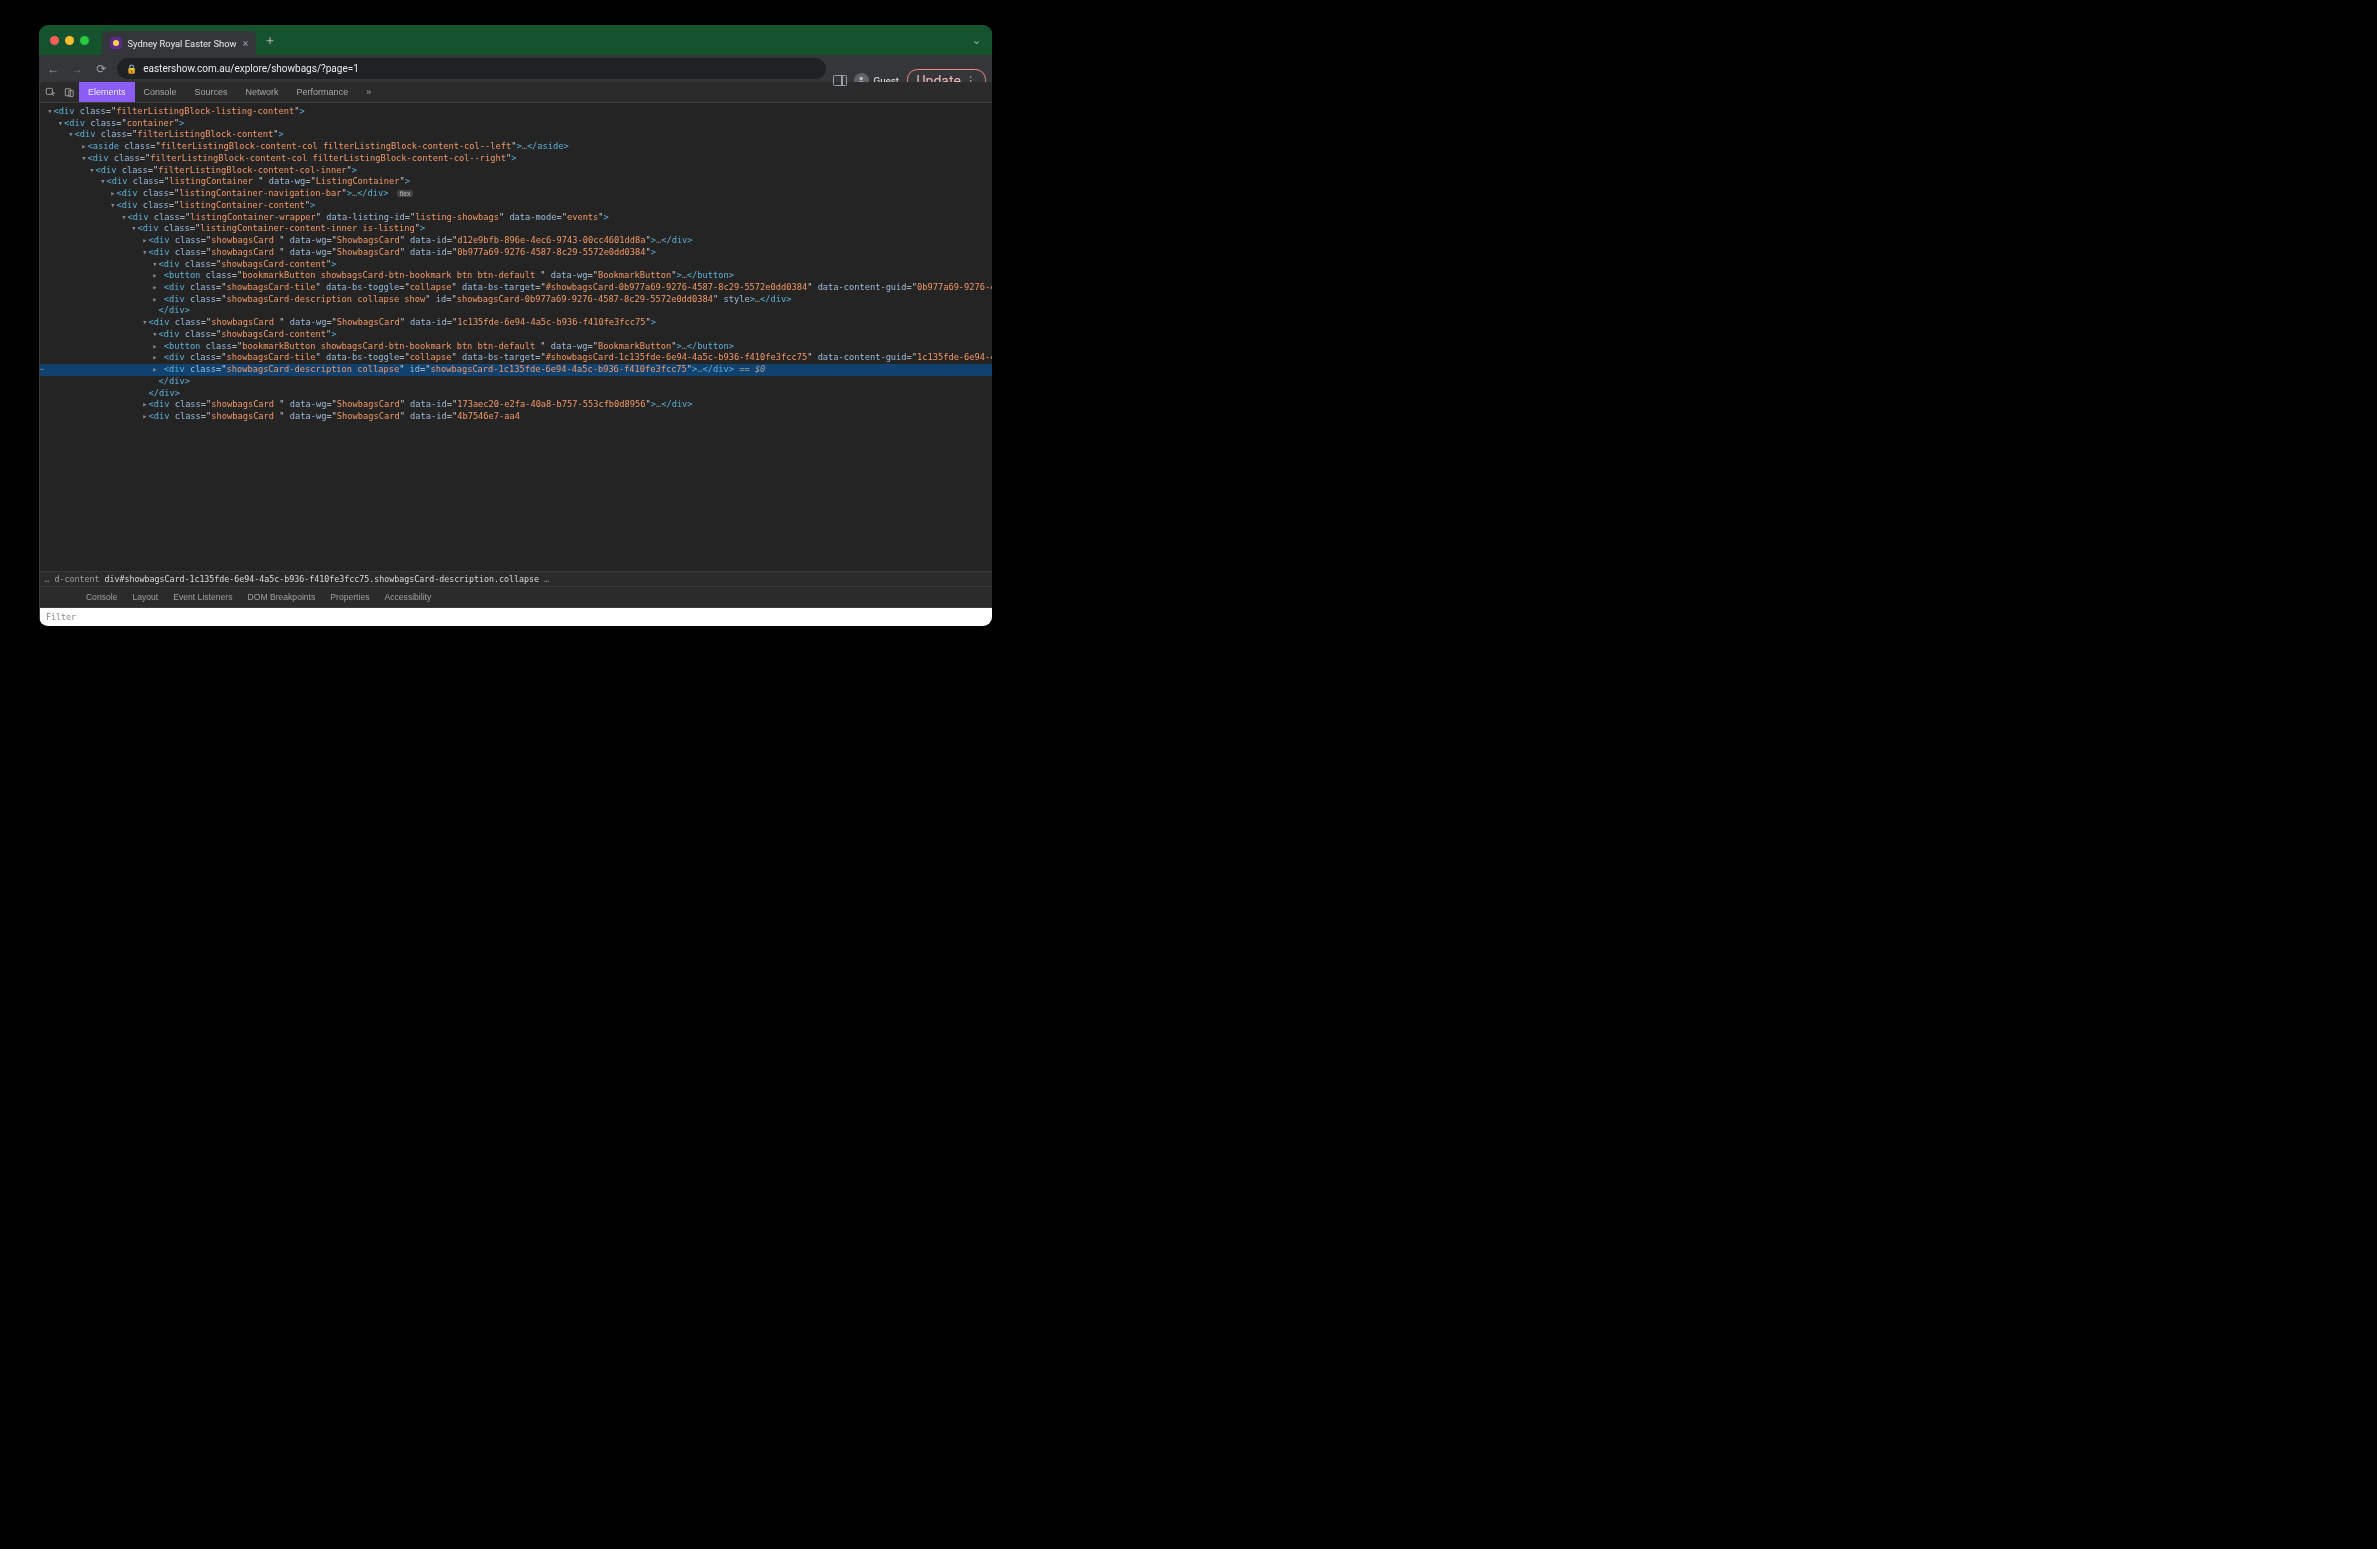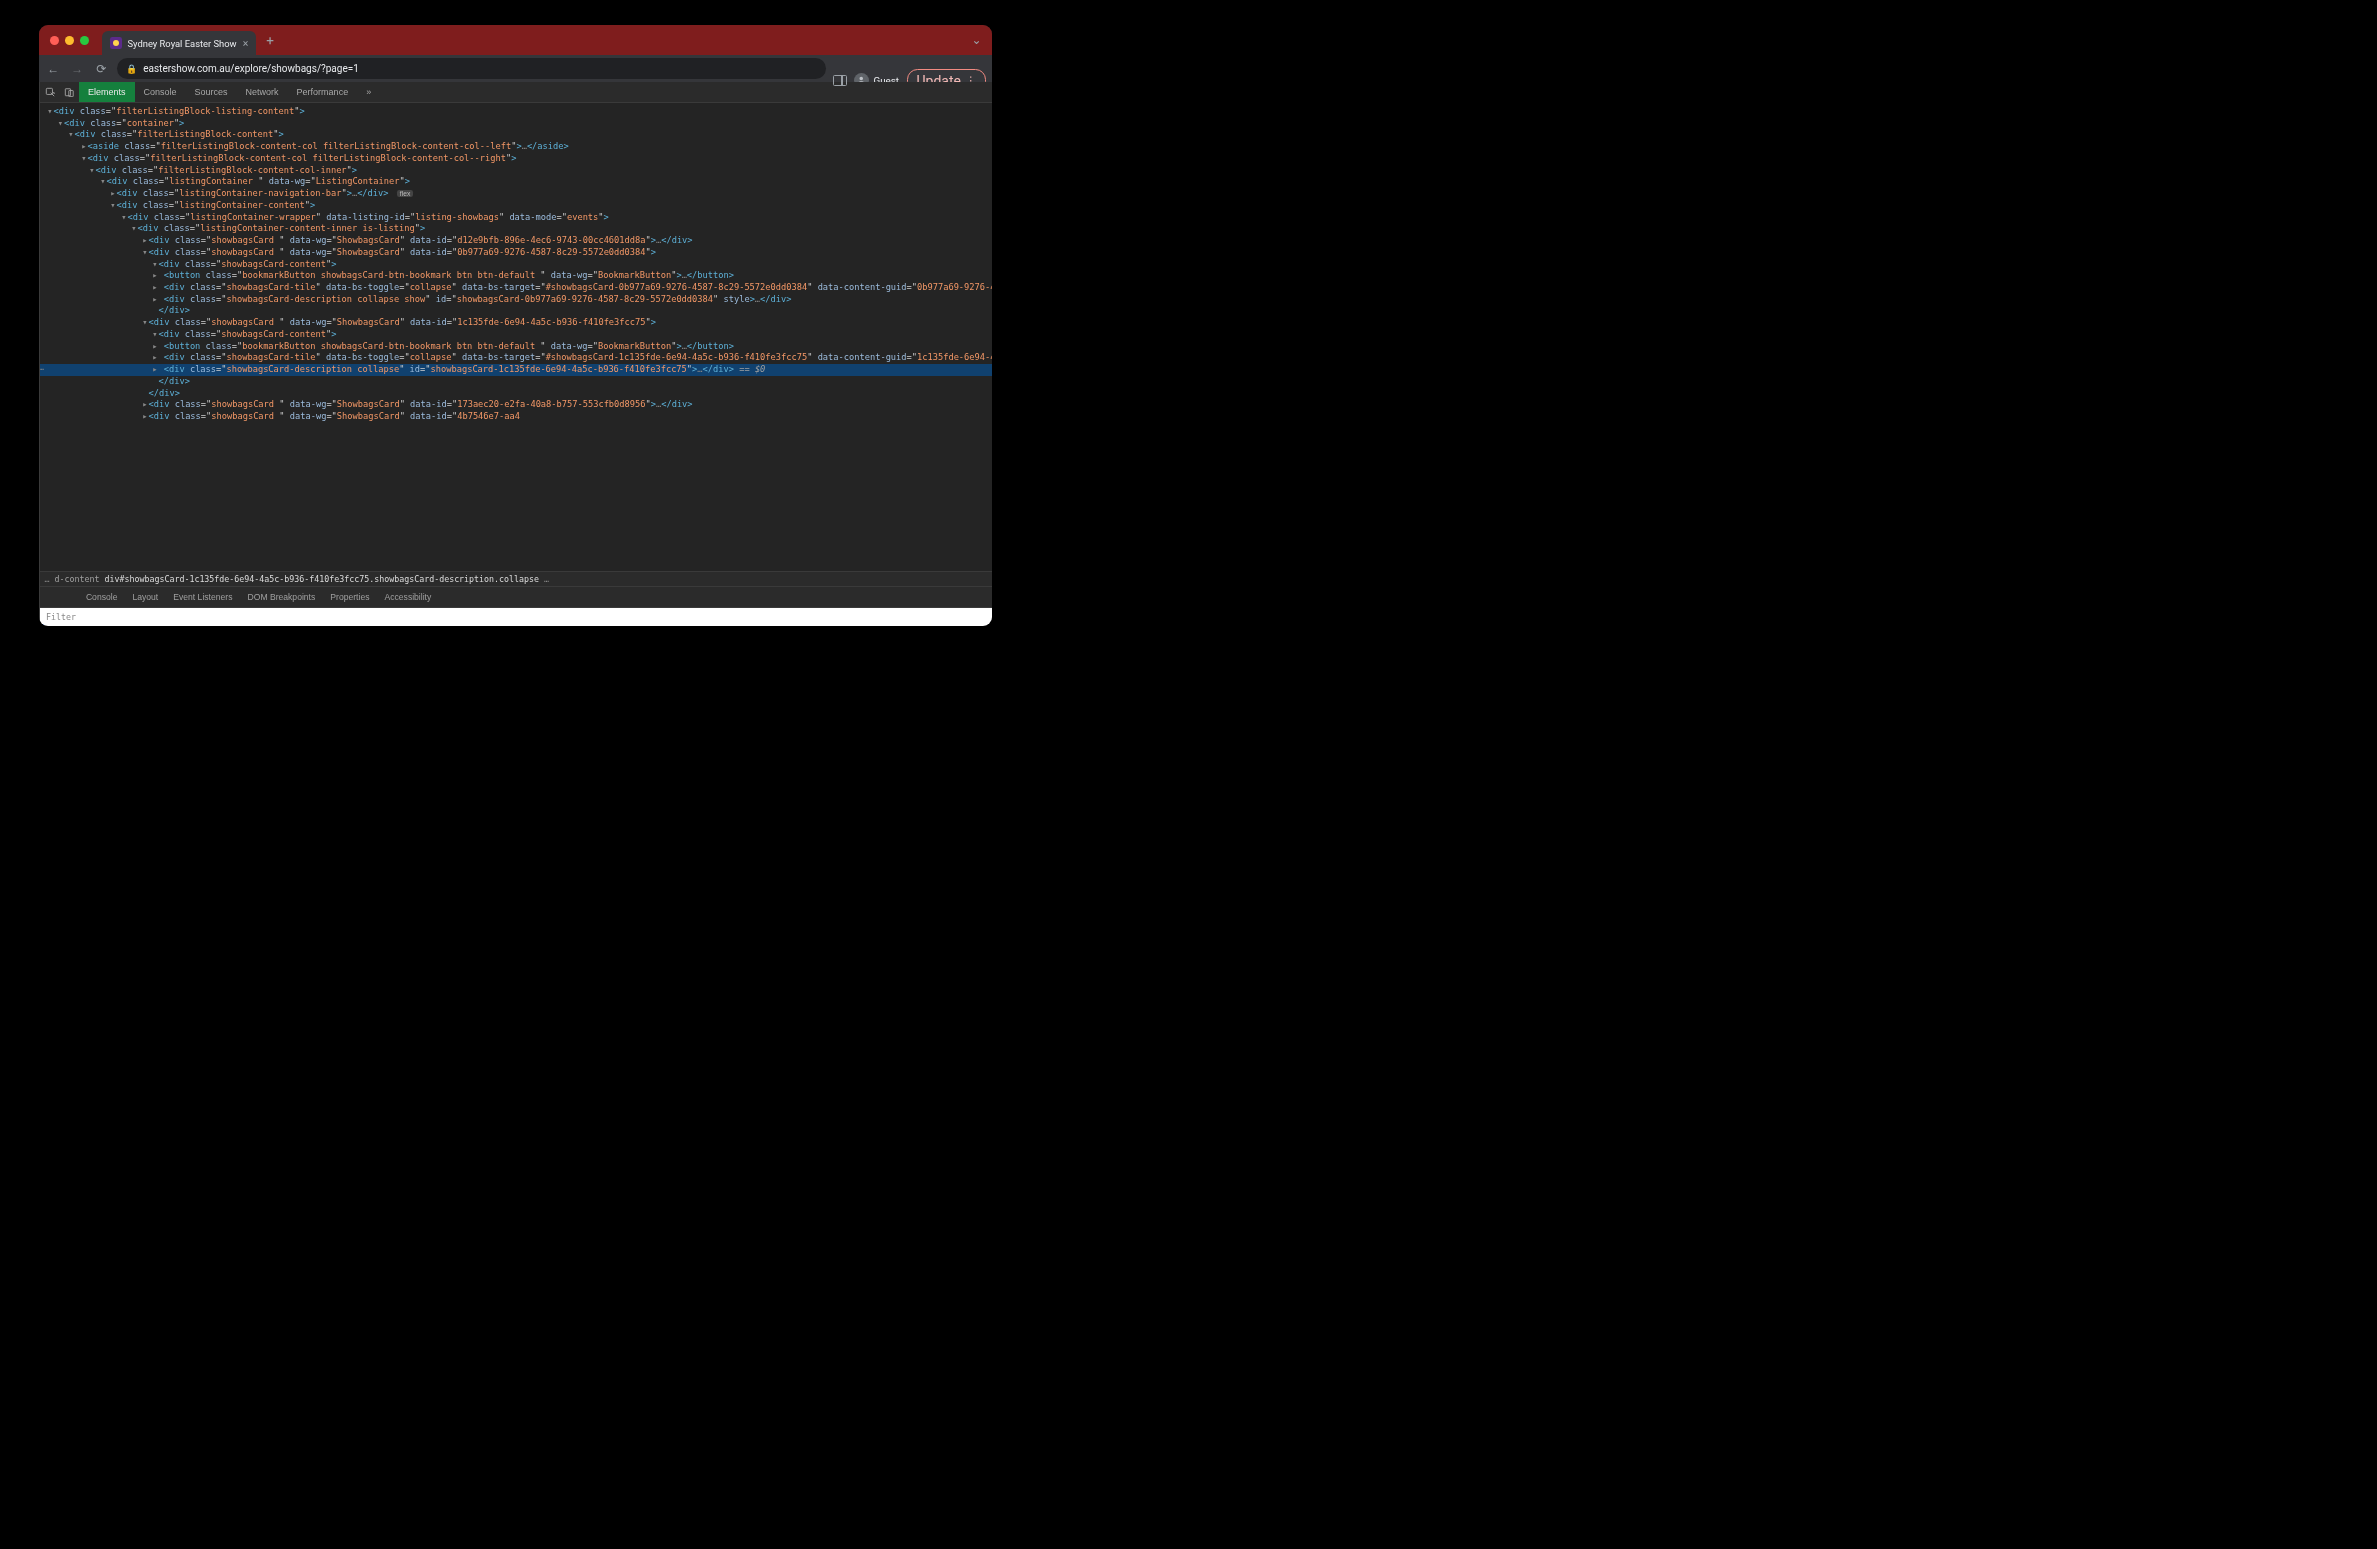--- a/index.html
+++ b/index.html
@@ -18,21 +18,21 @@
     background: #1f2023;
     border-radius: 9px;
     overflow: hidden;
     box-shadow: 0 15px 45px rgba(0,0,0,.6);
     display: flex;
     flex-direction: column;
   }
   
   .tab-strip {
     height: 30px;
-    background: #7f1d1d;
+    background: #14532d;
     display: flex;
     align-items: center;
     padding: 0 6px;
     gap: 6px;
   }
   .traffic-lights { display: flex; gap: 6px; margin-left: 4.5px; margin-right: 7.5px; }
   .tl { width: 9px; height: 9px; border-radius: 50%; }
   .tl.red { background: #ff5f57; }
   .tl.yellow { background: #febc2e; }
   .tl.green { background: #28c840; }
@@ -109,21 +109,21 @@
   .dt-tabs {
     height:21px;
     background:#2b2b2b;
     display:flex; align-items:center;
     border-bottom:0.8px solid #3a3a3a;
     gap:0;
     font-size:9px;
     font-family:-apple-system, sans-serif;
   }
   .dt-tab { padding:0 9px; height:100%; display:flex; align-items:center; color:#a8a8a8; cursor:pointer; }
-  .dt-tab.active { background:#15803d; color:#eaeaea; }
+  .dt-tab.active { background:#8b5cf6; color:#eaeaea; }
   .dt-icon-btn { width:19.5px; height:19.5px; display:flex; align-items:center; justify-content:center; color:#a8a8a8; cursor:pointer; }
   .dt-spacer { flex:1; }
   .dt-tree {
     flex:1; overflow:auto;
     padding:3px 0;
     line-height:1.35;
     white-space:nowrap;
   }
   .ln { padding:0 4.5px; }
   .ln.sel { background:#10416f; }

